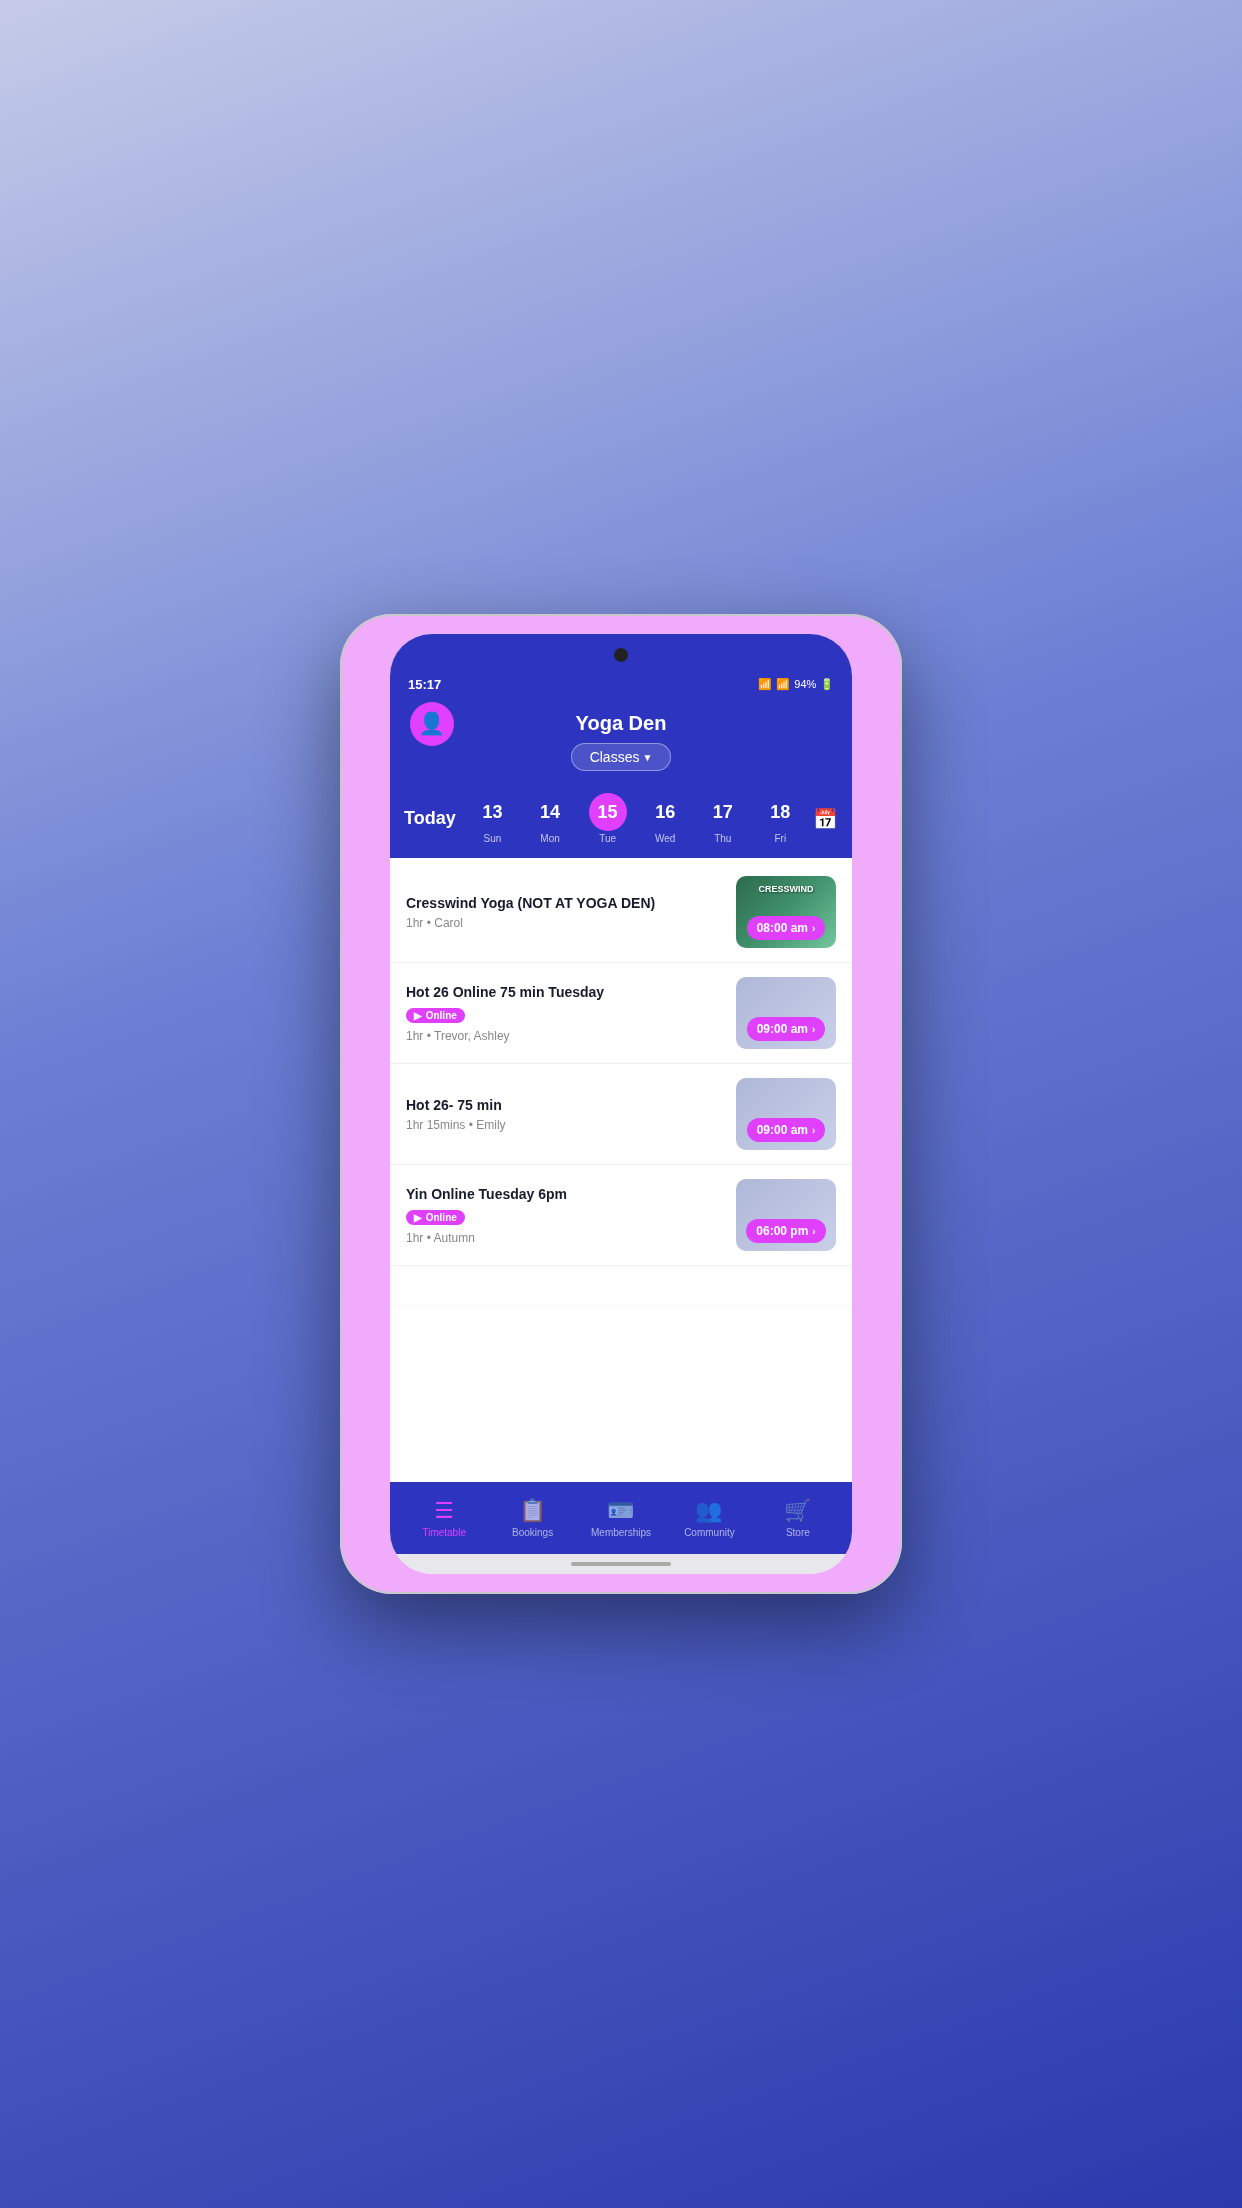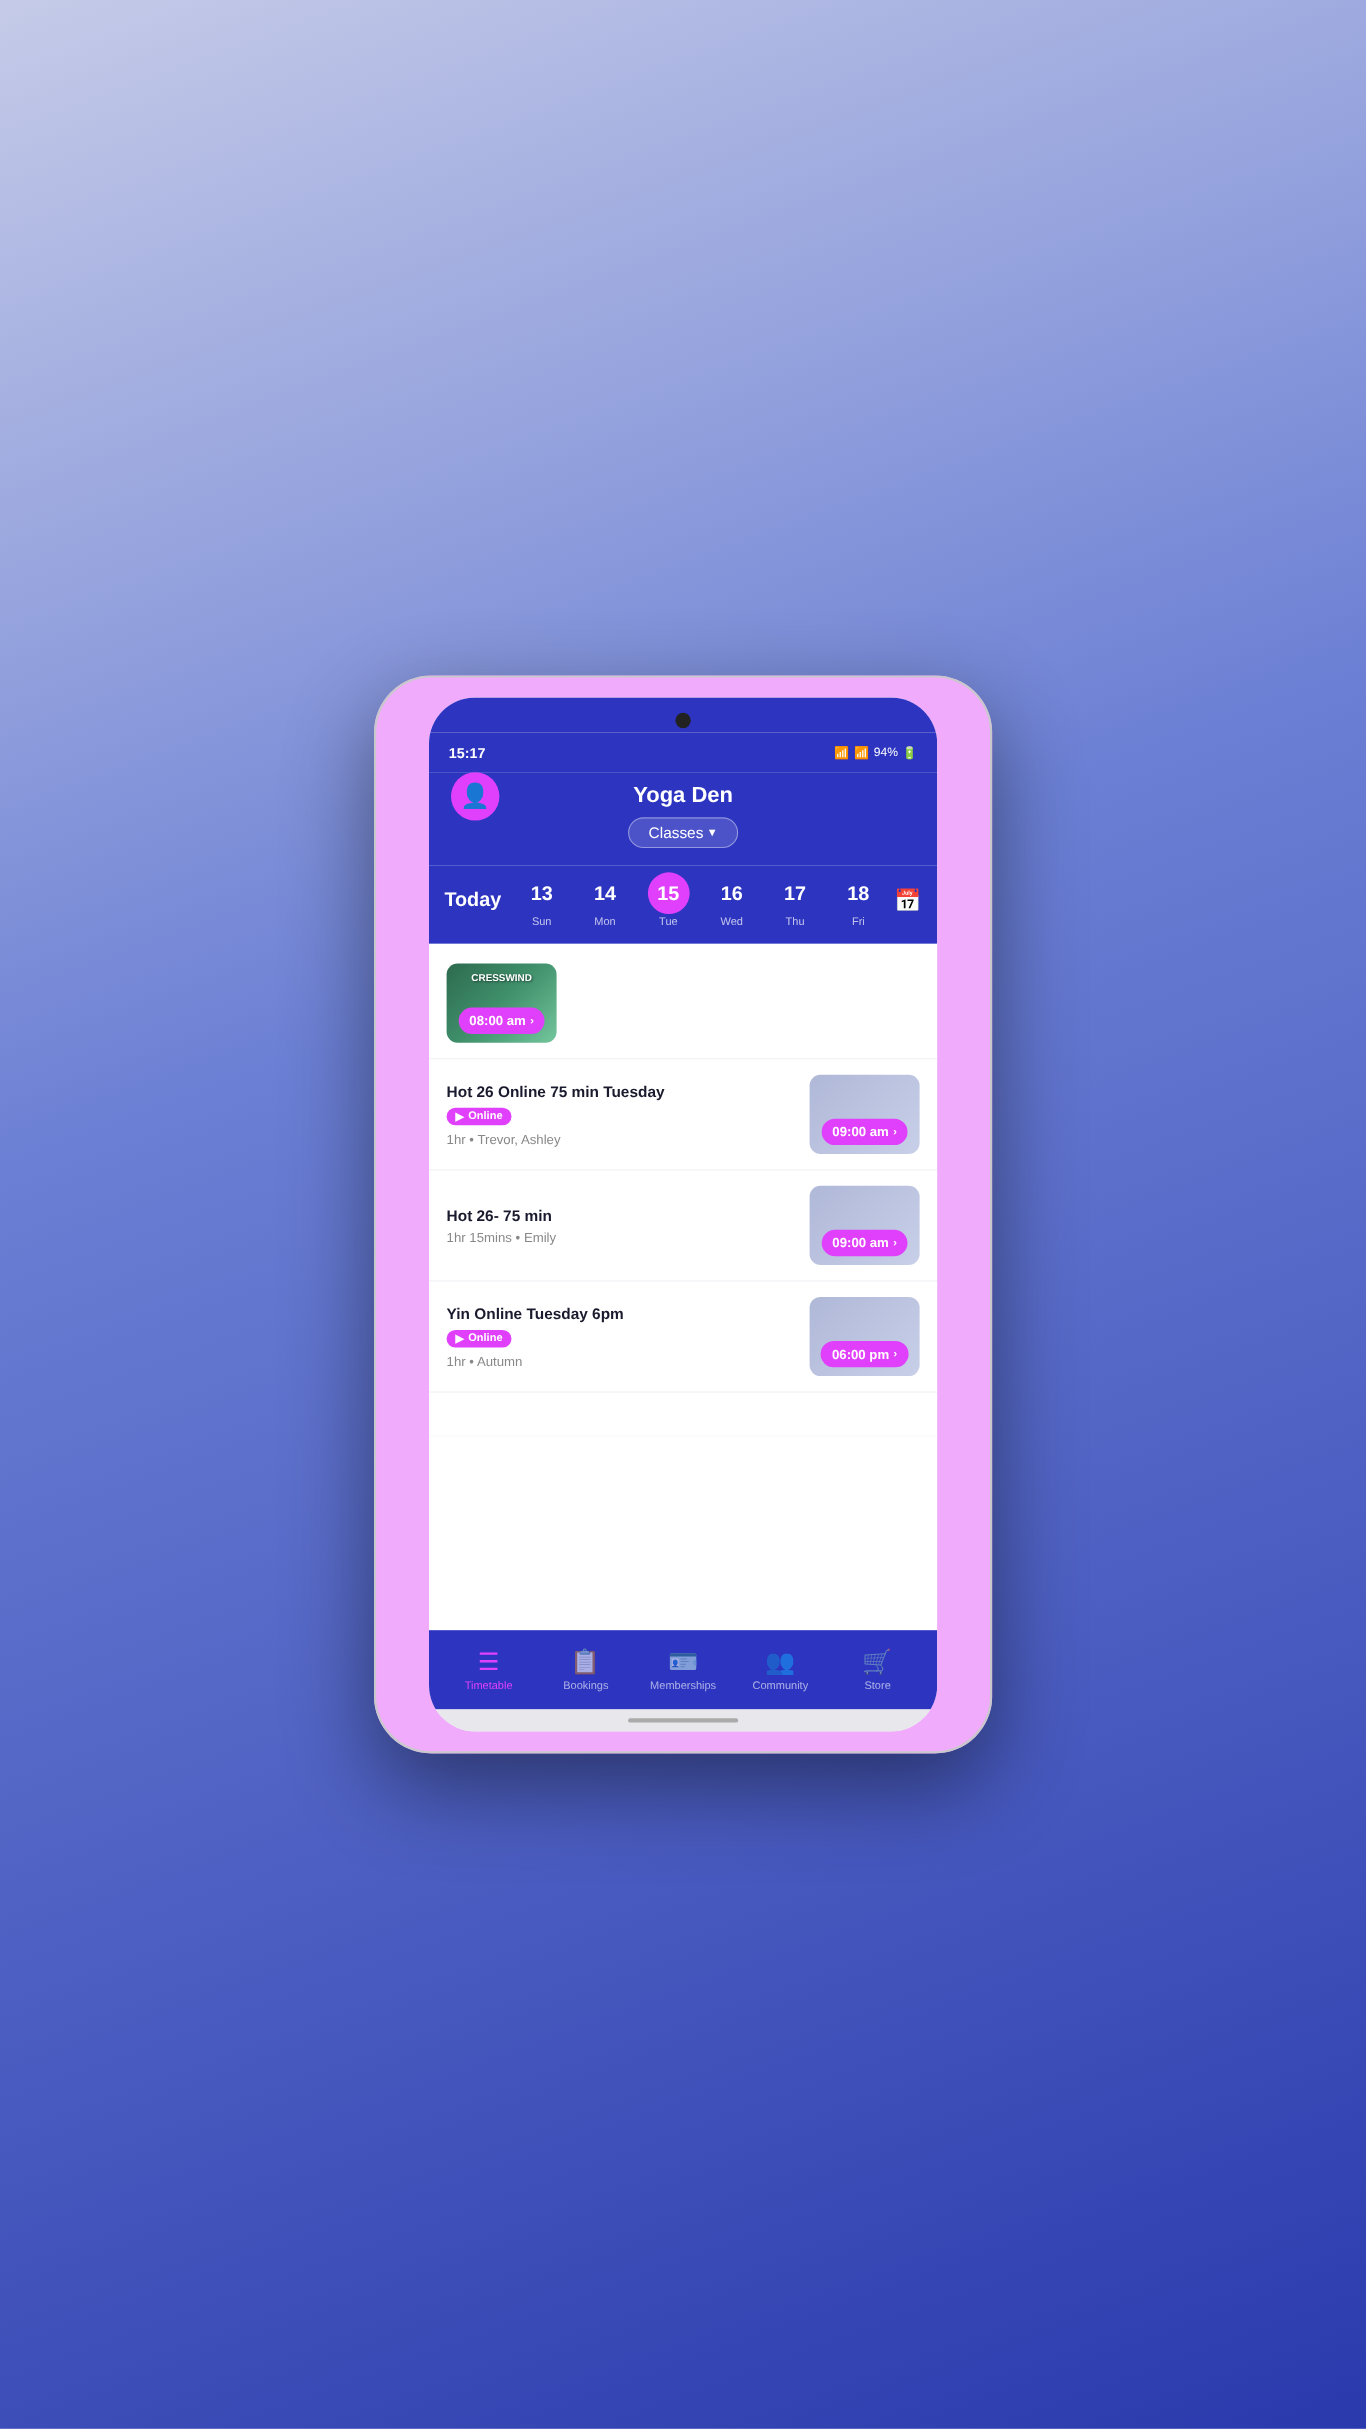--- a/index.html
+++ b/index.html
@@ -410,20 +410,28 @@
         <div class="day-number">18</div>
         <span class="day-label">Fri</span>
       </div>
 
       <span class="calendar-icon-btn">📅</span>
     </div>
 
     <div class="class-list">
 
       <div class="class-item">
+        <div class="class-info">
+          <div class="class-name">Cresswind Yoga (NOT AT YOGA DEN)</div>
+          <div class="class-meta">
+            <span>1hr</span>
+            <span> • </span>
+            <span>Carol</span>
+          </div>
+        </div>
         <div class="class-image class-image-bg-green">
           <span class="cresswind-text">CRESSWIND</span>
           <button class="time-button">
             <span>08:00 am</span>
             <span class="time-chevron">›</span>
           </button>
         </div>
       </div>
 
       <div class="class-item">

